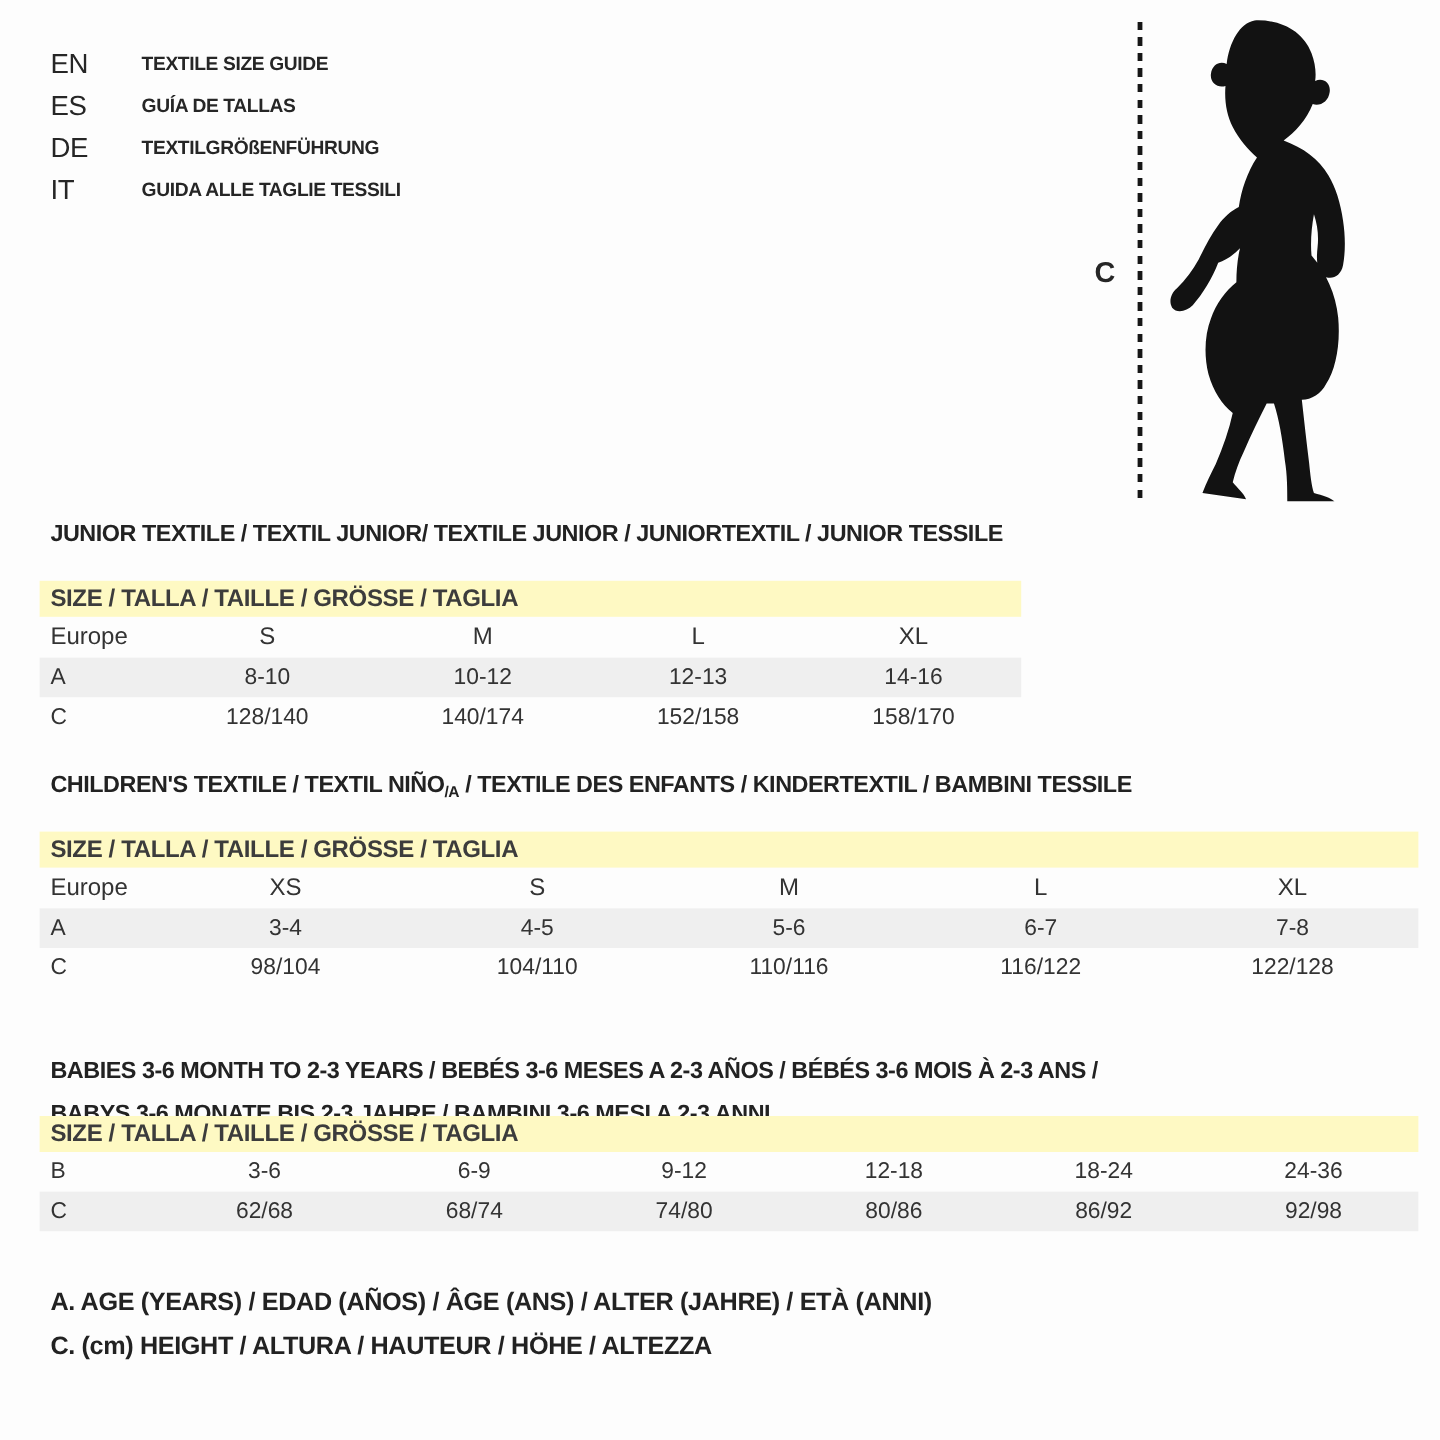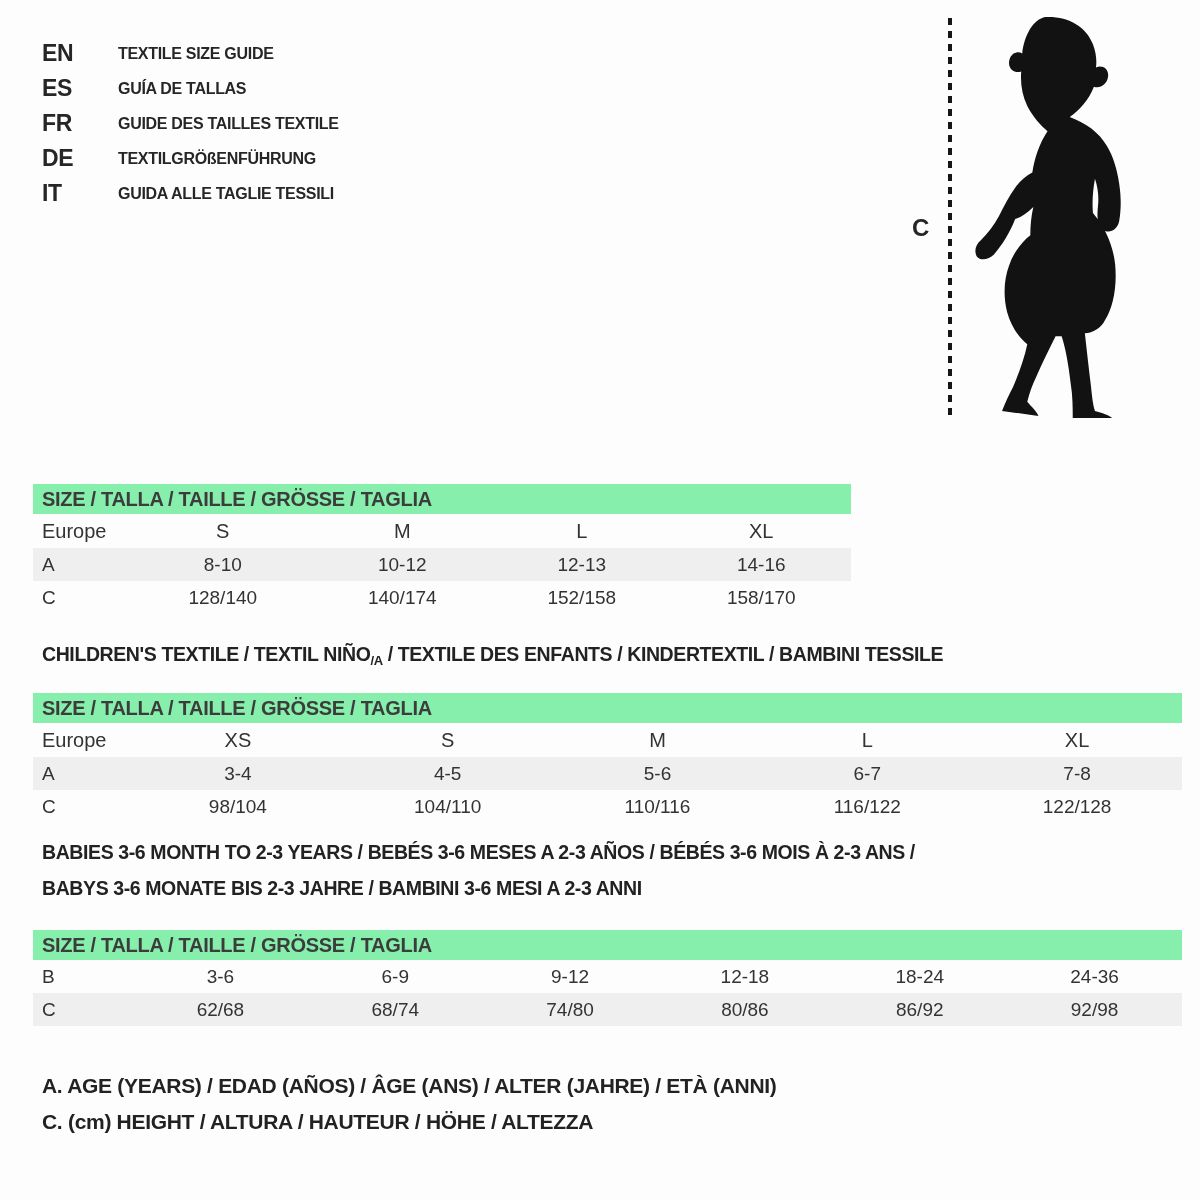--- a/index.html
+++ b/index.html
@@ -5,42 +5,42 @@
   html, body { margin:0; padding:0; background:#ffffff; }
   .page {
     position:relative; width:1200px; height:1200px;
     background:#fdfdfd; color:#262626; overflow:hidden;
     font-family:"Liberation Sans", sans-serif;
   }
 
   
   .languages { position:absolute; top:36px; left:42px; }
   .lang-row { display:flex; height:35px; align-items:center; }
-  .lang-code { width:76px; font-weight:bold; font-size:23px; letter-spacing:-0.3px; }
+  .lang-code { width:76px; font-weight:normal; font-size:23px; letter-spacing:-0.3px; }
   .lang-title { font-weight:bold; font-size:16px; letter-spacing:-0.3px; white-space:nowrap; }
 
   
   .measure-line {
     position:absolute; left:948px; top:18px; width:4px; height:398px;
     background:repeating-linear-gradient(to bottom, #161616 0px, #161616 7px, transparent 7px, transparent 13px);
   }
   .measure-label { position:absolute; left:912px; top:214px; font-weight:bold; font-size:24px; }
   .baby-figure { position:absolute; left:960px; top:14px; width:178px; height:404px; }
 
   
   .section-title {
     position:absolute; left:42px; font-weight:bold; font-size:19.5px;
     letter-spacing:-0.4px; white-space:nowrap; color:#222222;
   }
   .section-title .subscript { font-size:13px; vertical-align:-4px; }
 
   
   .size-table { position:absolute; left:33px; }
   .size-bar {
-    height:30px; background:#86efac; display:flex; align-items:center;
+    height:30px; background:#fef9c3; display:flex; align-items:center;
     padding-left:9px; font-weight:bold; font-size:20px; color:#3c3c3c; letter-spacing:-0.3px;
   }
   .t-row { display:grid; align-items:center; font-size:19px; color:#333333; }
   .t-row.head { height:34px; font-size:20px; }
   .t-row.data { height:33px; }
   .t-row > span { text-align:center; }
   .t-row > .lbl { text-align:left; padding-left:9px; }
   .t-row.alt { background:#efefef; }
   .cols-4 { grid-template-columns:100px repeat(4, 1fr); }
   .cols-5 { grid-template-columns:100px repeat(5, 1fr); }
@@ -58,24 +58,20 @@
 <div class="page">
 
   <div class="languages">
     <div class="lang-row">
       <span class="lang-code">EN</span>
       <span class="lang-title">TEXTILE SIZE GUIDE</span>
     </div>
     <div class="lang-row">
       <span class="lang-code">ES</span>
       <span class="lang-title">GUÍA DE TALLAS</span>
-    </div>
-    <div class="lang-row">
-      <span class="lang-code">FR</span>
-      <span class="lang-title">GUIDE DES TAILLES TEXTILE</span>
     </div>
     <div class="lang-row">
       <span class="lang-code">DE</span>
       <span class="lang-title">TEXTILGRÖßENFÜHRUNG</span>
     </div>
     <div class="lang-row">
       <span class="lang-code">IT</span>
       <span class="lang-title">GUIDA ALLE TAGLIE TESSILI</span>
     </div>
   </div>
@@ -102,20 +98,21 @@
       C69,209 70,199 72,191
       C66,197 60,201 54,203 C49,216 41,229 33,238
       C28,243 20,245 16,240 C13,235 15,228 20,224
       C27,217 33,209 38,200 C43,190 48,180 54,172 C59,165 65,160 71,157
       C73,143 78,128 86,116
       C79,110 71,101 66,91 C61,81 59,69 60,57
       C54,59 47,55 48,47 C49,39 56,36 61,39
       C63,21 72,5 84,3 Z"></path>
   </svg>
 
+  <div class="section-title" style="top:434px;">JUNIOR TEXTILE / TEXTIL JUNIOR/ TEXTILE JUNIOR / JUNIORTEXTIL / JUNIOR TESSILE</div>
   <div class="size-table w-junior" style="top:484px;">
     <div class="size-bar">
       <span>SIZE / TALLA / TAILLE / GRÖSSE / TAGLIA</span>
     </div>
     <div class="t-row head cols-4">
       <span class="lbl">Europe</span>
       <span>S</span>
       <span>M</span>
       <span>L</span>
       <span>XL</span>
@@ -162,21 +159,21 @@
     <div class="t-row data cols-5">
       <span class="lbl">C</span>
       <span>98/104</span>
       <span>104/110</span>
       <span>110/116</span>
       <span>116/122</span>
       <span>122/128</span>
     </div>
   </div>
 
-  <div class="section-title" style="top:834px; line-height:36px;">
+  <div class="section-title" style="top:874px; line-height:36px;">
     <div>BABIES 3-6 MONTH TO 2-3 YEARS / BEBÉS 3-6 MESES A 2-3 AÑOS / BÉBÉS 3-6 MOIS À 2-3 ANS /</div>
     <div>BABYS 3-6 MONATE BIS 2-3 JAHRE / BAMBINI 3-6 MESI A 2-3 ANNI</div>
   </div>
   <div class="size-table w-wide" style="top:930px;">
     <div class="size-bar">
       <span>SIZE / TALLA / TAILLE / GRÖSSE / TAGLIA</span>
     </div>
     <div class="t-row data cols-6" style="height:33px;">
       <span class="lbl">B</span>
       <span>3-6</span>

